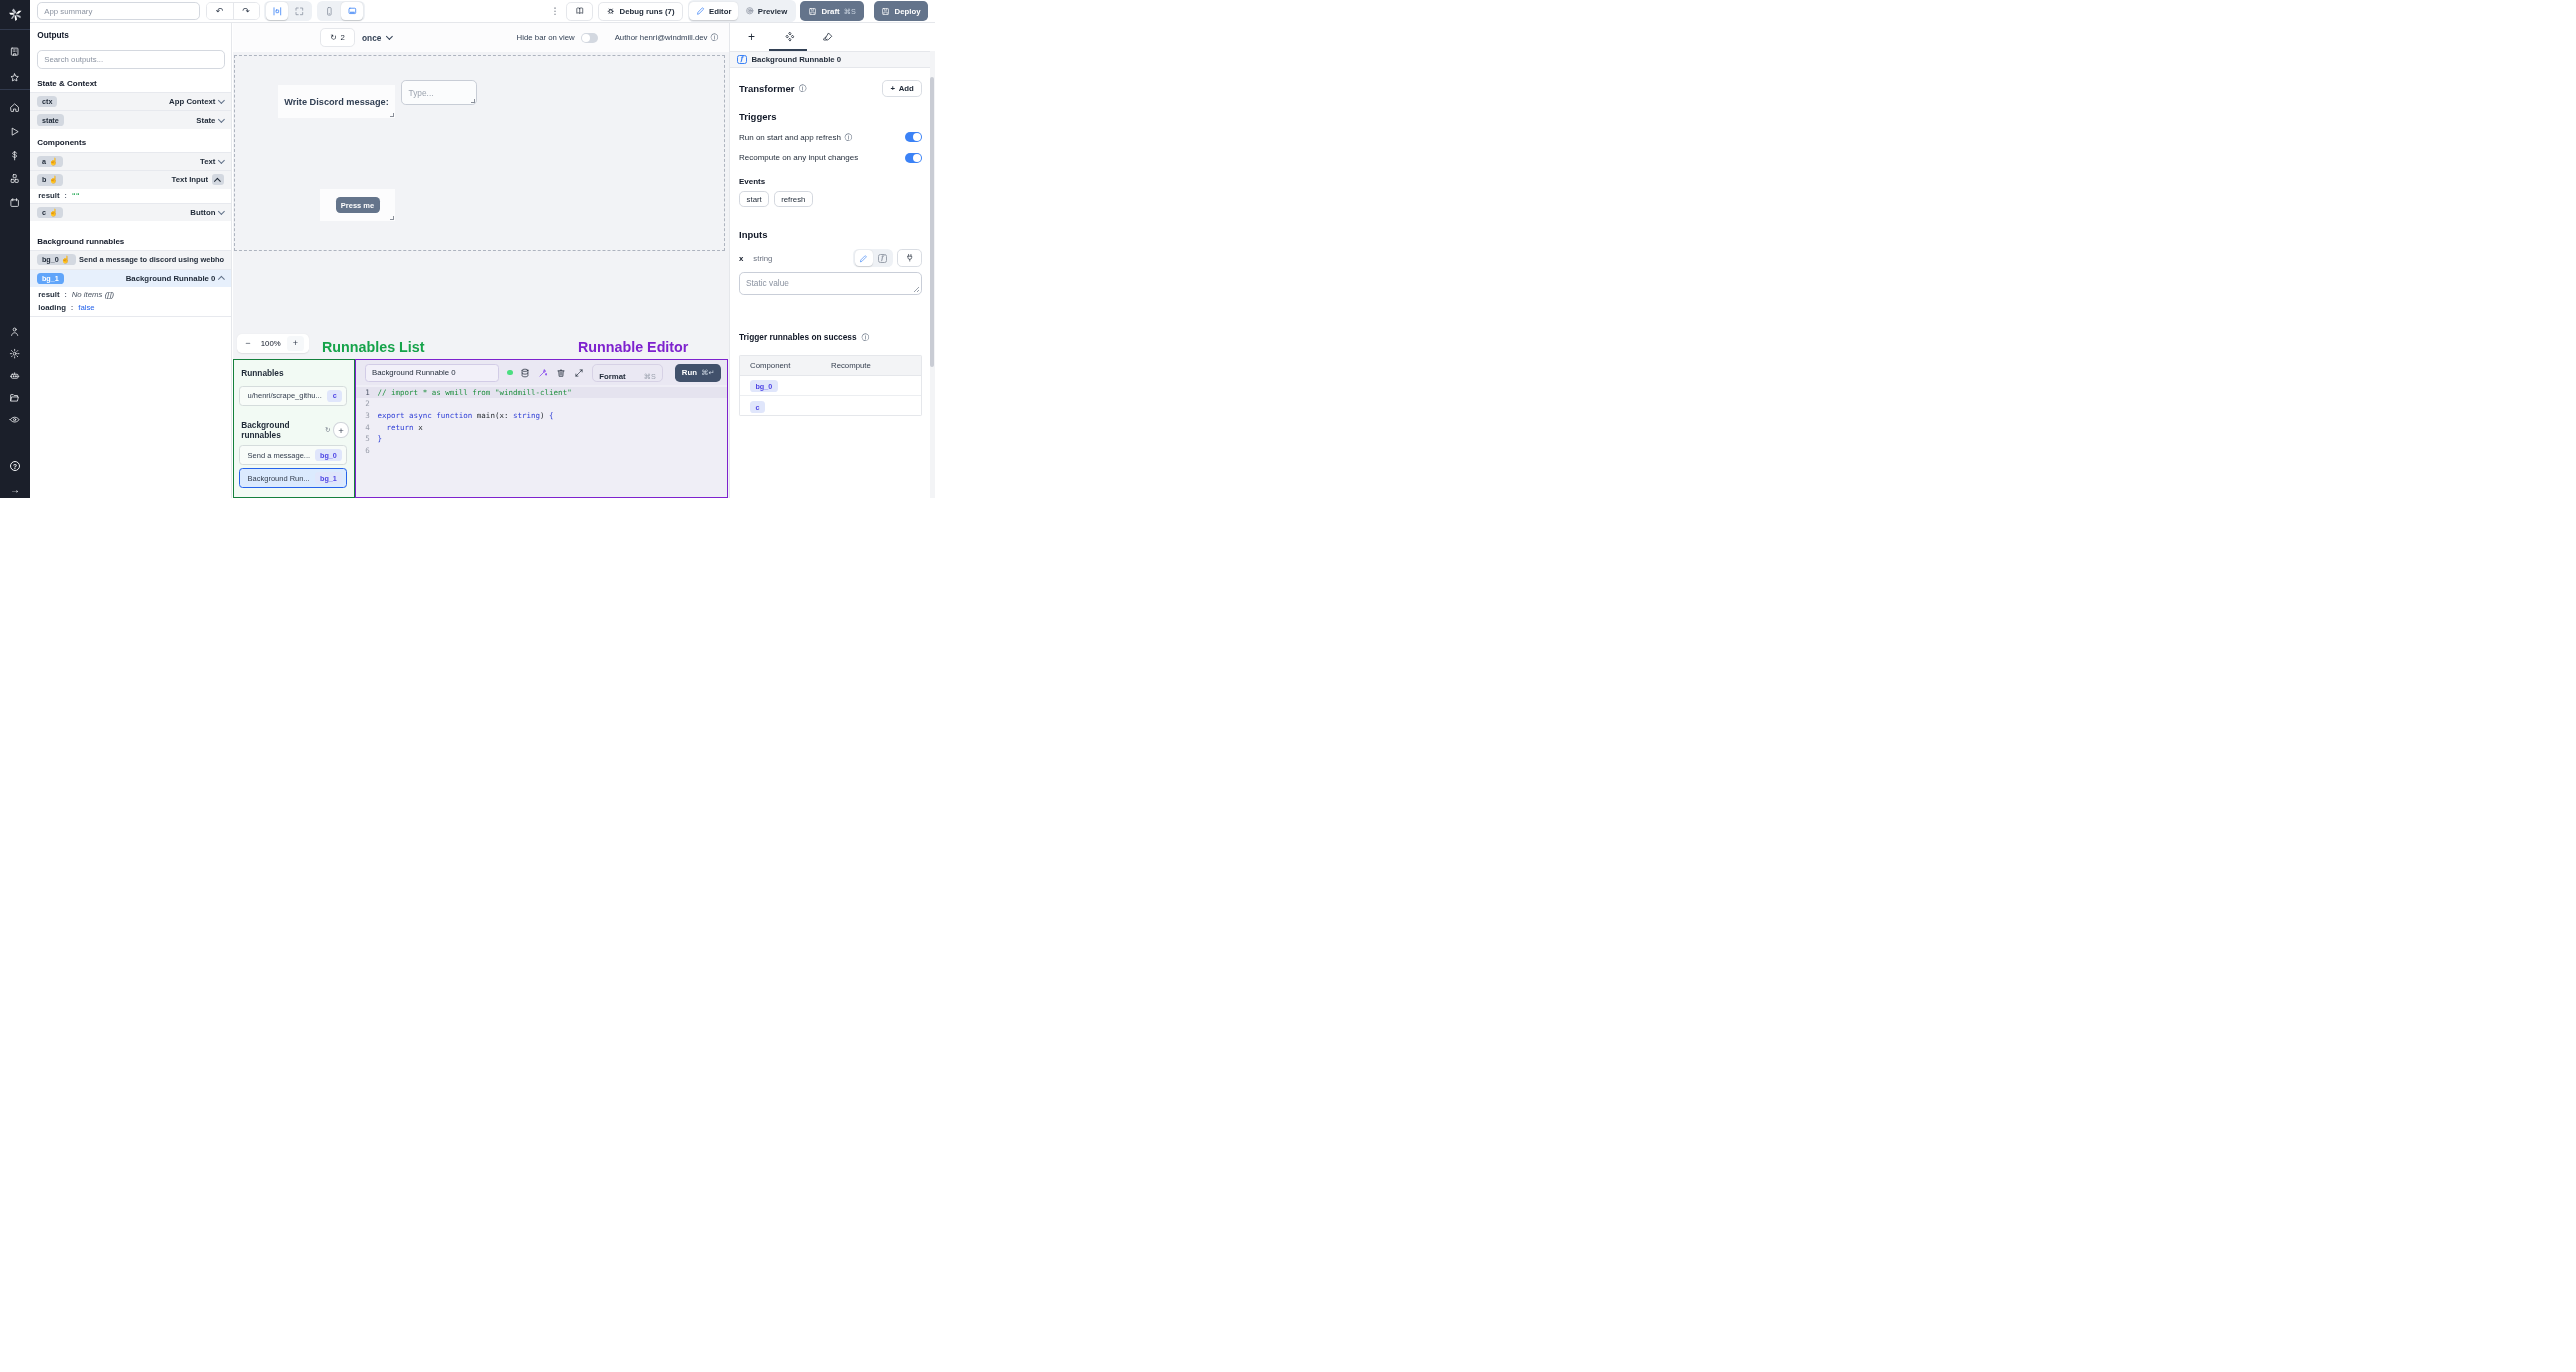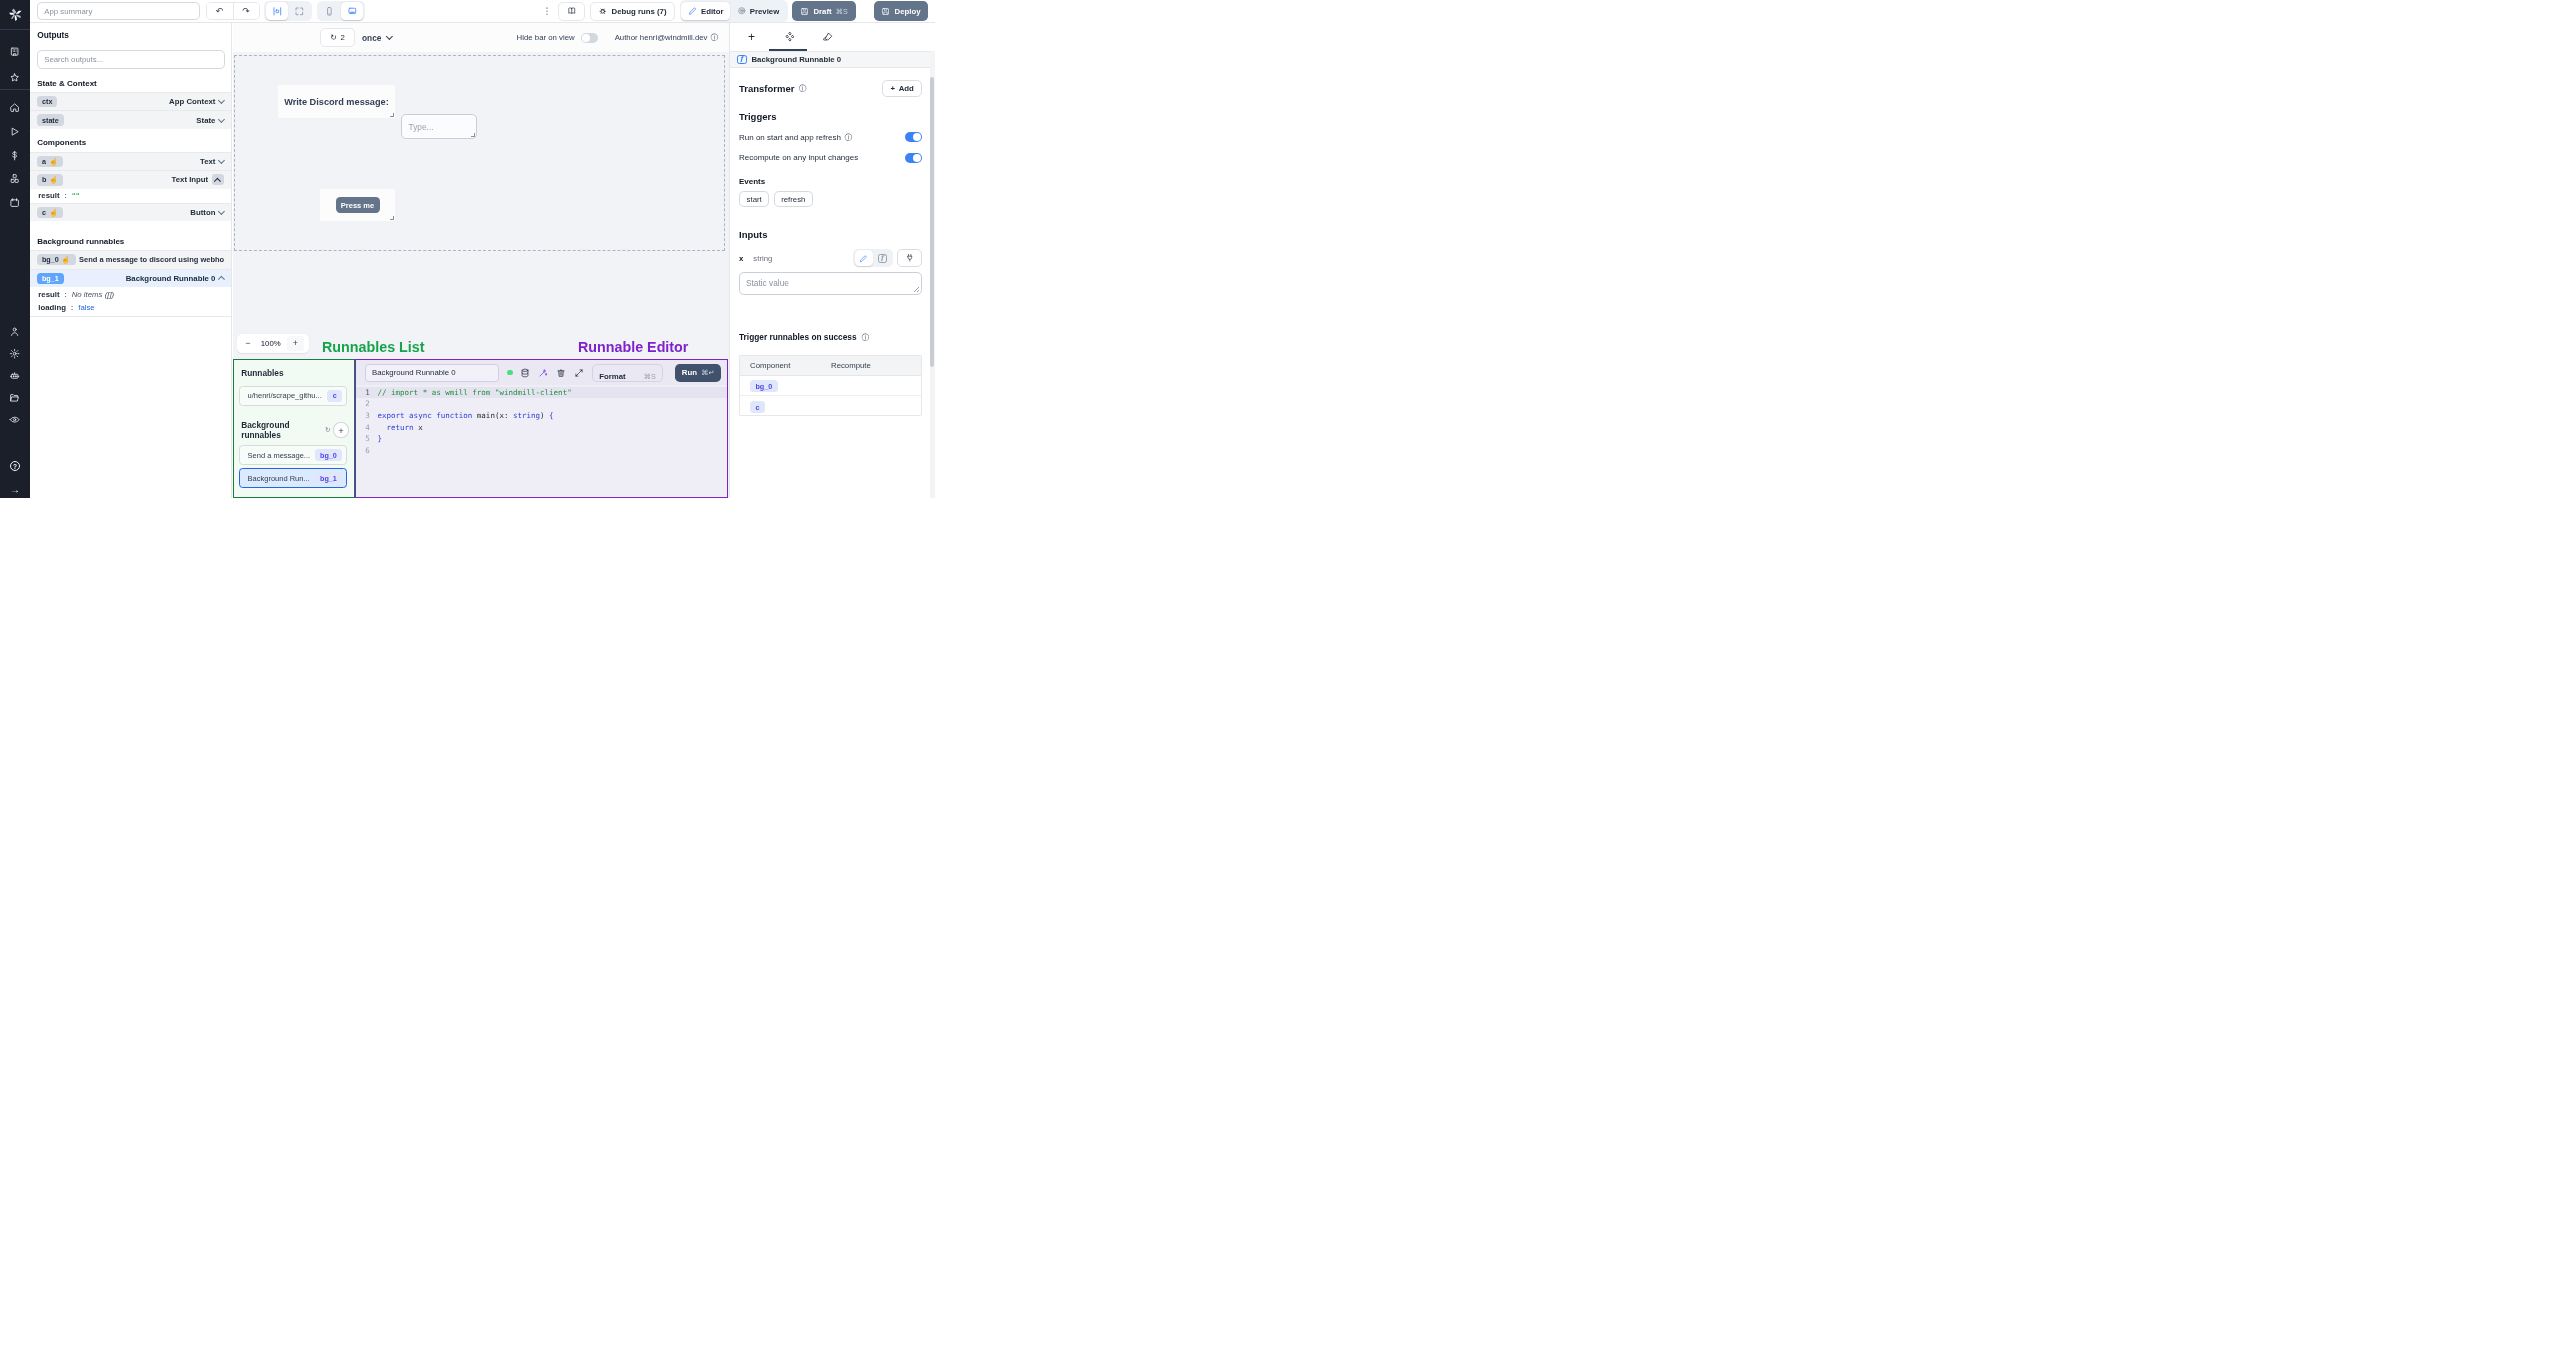--- a/index.html
+++ b/index.html
@@ -102,21 +102,21 @@
   .toggle.on { background:#3b82f6; }
   .toggle .knob { position:absolute; top:0.9px; width:8.3px; height:8.3px; border-radius:50%; background:#fff; }
   .toggle.off .knob { left:1.2px; } .toggle.on .knob { right:1.2px; }
   .cv-author { font-size:7.8px; color:#334155; margin-left:10.7px; display:flex; align-items:center; gap:3px; }
   .info-i { font-size:7.8px; color:#475569; }
   .dashed-box { position:absolute; left:1.2px; top:32px; width:491px; height:196px; border:0.6px dashed #aeb4bf; }
   .comp { position:absolute; background:rgba(253,253,254,.9); }
   .comp-text { left:45px; top:62px; width:117px; height:33px; display:flex; align-items:center; justify-content:center;
     font-size:9.2px; font-weight:600; color:#334155; }
   .comp-input { left:168px; top:57px; width:76px; height:25px; background:#fbfcfd; border:0.9px solid #c8cdd6;
-    border-radius:4.8px; display:flex; align-items:center; padding-left:6.6px; font-size:8.3px; color:#9ca3af;margin-top:34px; }
+    border-radius:4.8px; display:flex; align-items:center; padding-left:6.6px; font-size:8.3px; color:#9ca3af; }
   .comp-btnwrap { left:87px; top:166px; width:75px; height:32px; display:flex; align-items:center; justify-content:center; }
   .press-btn { width:44px; height:16.7px; background:#64748b; border-radius:4.2px; color:#fff; font-size:7.5px;
     font-weight:600; display:flex; align-items:center; justify-content:center; }
   .rz { position:absolute; right:1.2px; bottom:1.2px; width:4.2px; height:4.2px; border-right:1.2px solid #8a8f99;
     border-bottom:1.2px solid #8a8f99; }
   .zoomctl { position:absolute; left:3.6px; top:311px; width:72px; height:18.5px; background:#fff; border-radius:4.8px;
     box-shadow:0 0.6px 1.2px rgba(0,0,0,.08); display:flex; align-items:center; padding:0 4.8px; gap:4.8px; }
   .zoomctl .zminus { font-size:9px; color:#374151; width:13px; text-align:center; }
   .zoomctl .zval { flex:1; text-align:center; font-size:7.8px; color:#111827; }
   .zoomctl .zplus { width:16.7px; height:15px; background:#f6f8fa; border-radius:3.6px; display:flex; align-items:center;
@@ -379,21 +379,21 @@
       </div>
     </div>
     <div class="slate-btn" style="margin-left:4.8px">
       <svg viewBox="0 0 24 24">
           <rect x="4" y="4" width="16" height="16" rx="2"></rect>
           <path d="M8.5 4v4.5h7V4M7.5 20v-6.5h9V20"></path>
         </svg>
       <span>Draft</span>
       <span class="shortcut">⌘S</span>
     </div>
-    <div class="slate-btn" style="margin-left:18px; margin-right:6.6px">
+    <div class="slate-btn" style="margin-left:10px; margin-right:6.6px">
       <svg viewBox="0 0 24 24">
           <rect x="4" y="4" width="16" height="16" rx="2"></rect>
           <path d="M8.5 4v4.5h7V4M7.5 20v-6.5h9V20"></path>
         </svg>
       <span>Deploy</span>
     </div>
   </header>
 
   <section class="outputs">
     <div class="op-title">Outputs</div>

